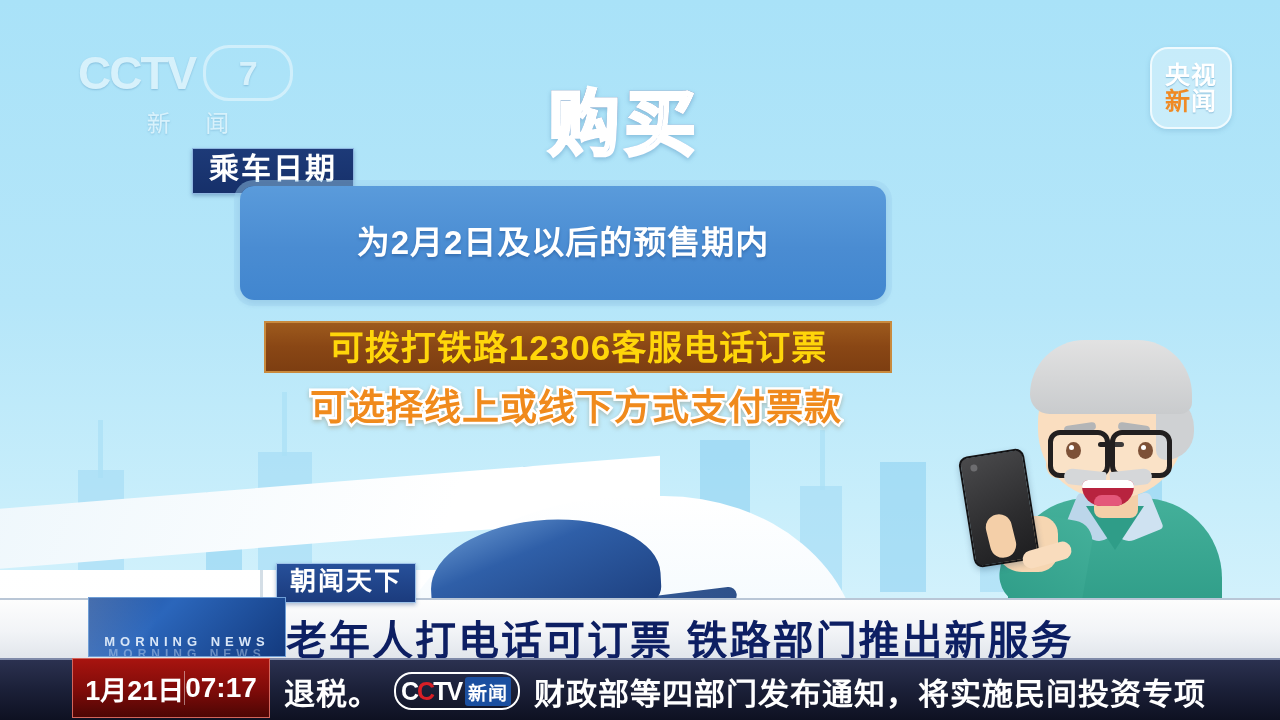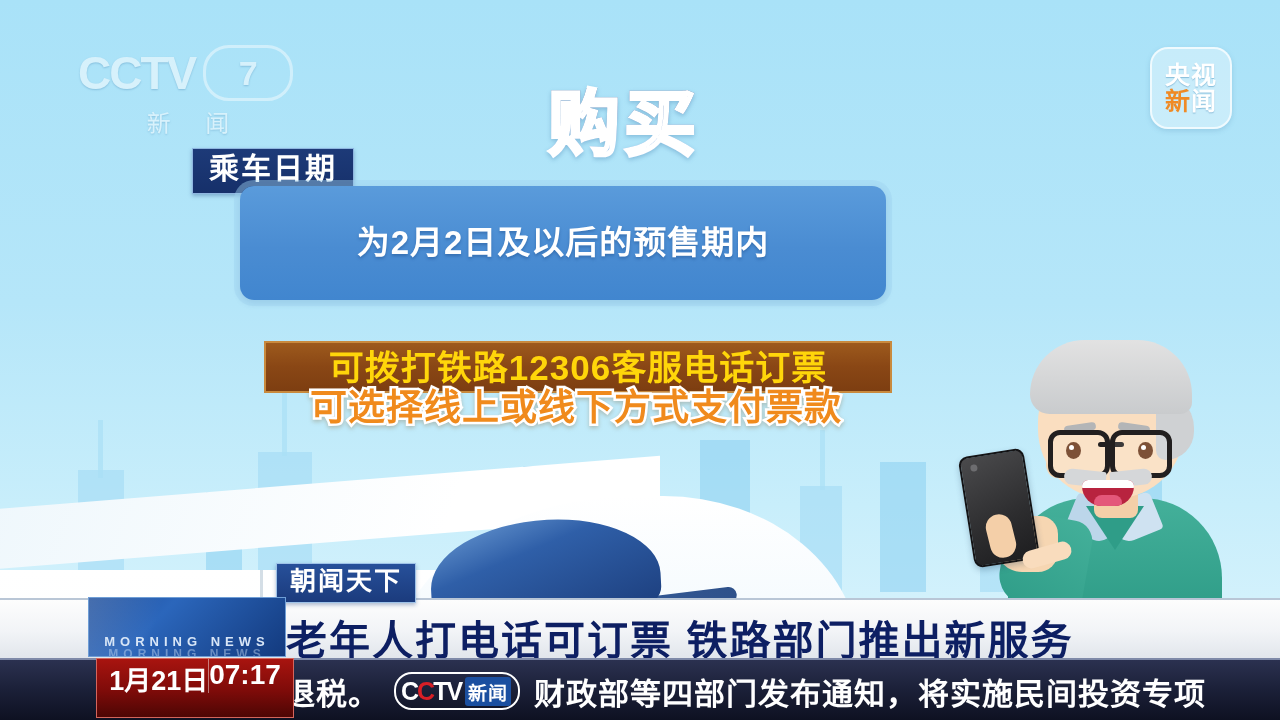--- a/index.html
+++ b/index.html
@@ -91,21 +91,21 @@
     border-radius:14px;
     box-shadow:0 0 0 6px rgba(160,210,240,.45),0 3px 7px rgba(40,90,150,.22);
     display:flex;flex-direction:column;align-items:center;justify-content:center;}
   #info-card .line{color:#fff;font-size:33px;font-weight:bold;letter-spacing:1px;
     line-height:1.45;text-shadow:0 2px 3px rgba(25,70,130,.4);white-space:nowrap;}
 
   
   #band{position:absolute;left:264px;top:321px;width:624px;height:48px;
     background:linear-gradient(180deg,#9d5a1d 0%,#8a4715 48%,#7d3e11 100%);
     border:2px solid #c98a3e;
-    display:flex;align-items:center;justify-content:center;margin-top:20px;}
+    display:flex;align-items:center;justify-content:center;}
   #band .t{color:#ffd60a;font-size:35px;font-weight:bold;letter-spacing:1px;
     white-space:nowrap;line-height:1;}
 
   
   #orange-line{position:absolute;left:266px;top:380px;width:620px;height:48px;
     display:flex;align-items:center;justify-content:center;}
   #orange-line .t{font-size:37px;font-weight:bold;letter-spacing:1px;white-space:nowrap;
     color:#f08a1c;-webkit-text-stroke:5px #ffffff;paint-order:stroke fill;
     filter:drop-shadow(0 2px 2px rgba(120,90,40,.3));}
 
@@ -189,24 +189,24 @@
     font-size:29px;font-weight:bold;color:#fff;letter-spacing:4px;
     text-shadow:0 2px 3px rgba(0,20,60,.6);}
   #prog-logo .en{position:absolute;left:0;right:0;top:36px;text-align:center;
     font-size:13px;letter-spacing:5px;color:#d8e6f7;font-weight:bold;}
   #prog-logo .en2{position:absolute;left:0;right:0;top:49px;text-align:center;
     font-size:12px;letter-spacing:5px;color:rgba(200,220,245,.45);font-weight:bold;}
   #prog-logo .shine{position:absolute;left:-30px;top:-20px;width:90px;height:120px;
     background:linear-gradient(90deg,rgba(255,255,255,.22),rgba(255,255,255,0));
     transform:rotate(18deg);}
 
-  #datetime{position:absolute;left:96px;top:658px;width:196px;height:58px;
+  #datetime{position:absolute;left:72px;top:658px;width:196px;height:58px;
     background:linear-gradient(180deg,#a8140f 0%,#7e0b09 55%,#4d0604 100%);
     border:1px solid #d4655c;z-index:7;
-    display:flex;justify-content:center;gap:0;}
+    display:flex;align-items:center;justify-content:center;gap:0;}
   #datetime .d{color:#fff;font-size:27px;font-weight:bold;letter-spacing:0;}
   #datetime .sep{width:1px;height:34px;background:rgba(255,255,255,.45);}
   #datetime .c{color:#fff;font-size:28px;font-weight:bold;
     font-family:"Liberation Sans",sans-serif;}
 
   #ticker{position:absolute;left:0;top:658px;width:1280px;height:62px;
     background:linear-gradient(180deg,#2b3150 0%,#1b2038 48%,#0d1020 100%);
     border-top:2px solid #7f8aa8;z-index:5;overflow:hidden;}
   #ticker .row{position:absolute;left:284px;top:0;height:62px;display:flex;
     align-items:center;gap:14px;white-space:nowrap;}

